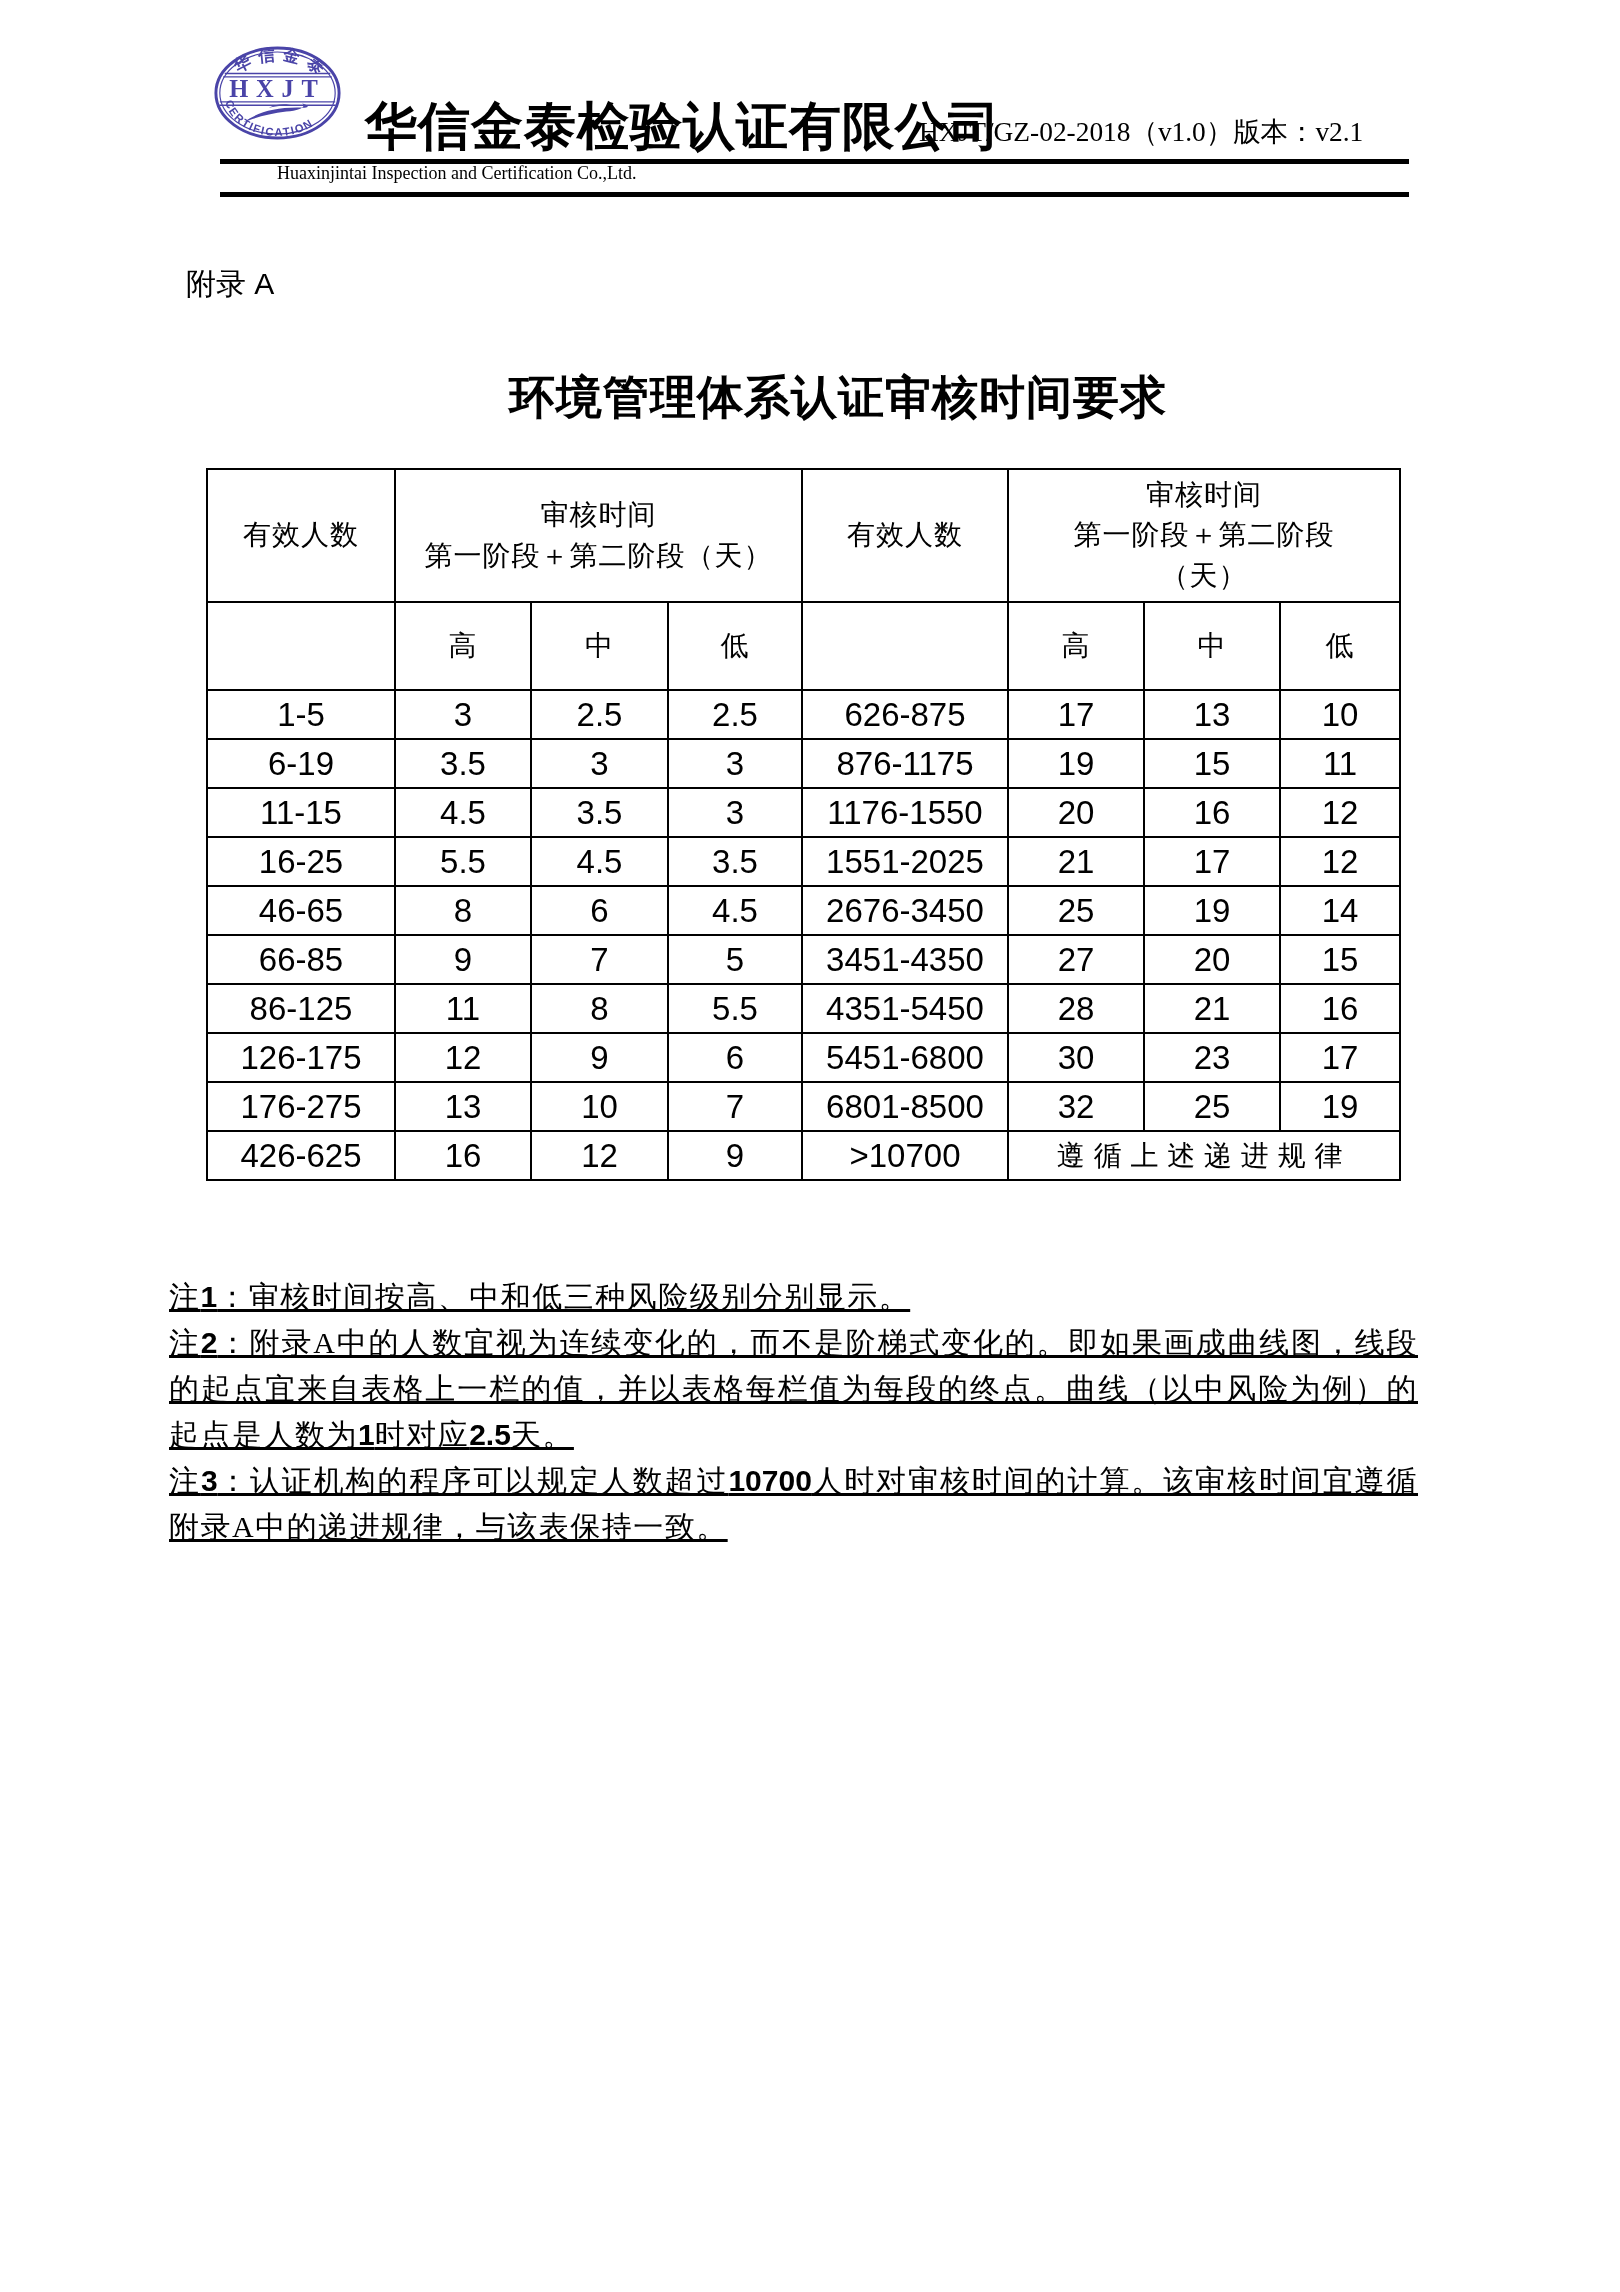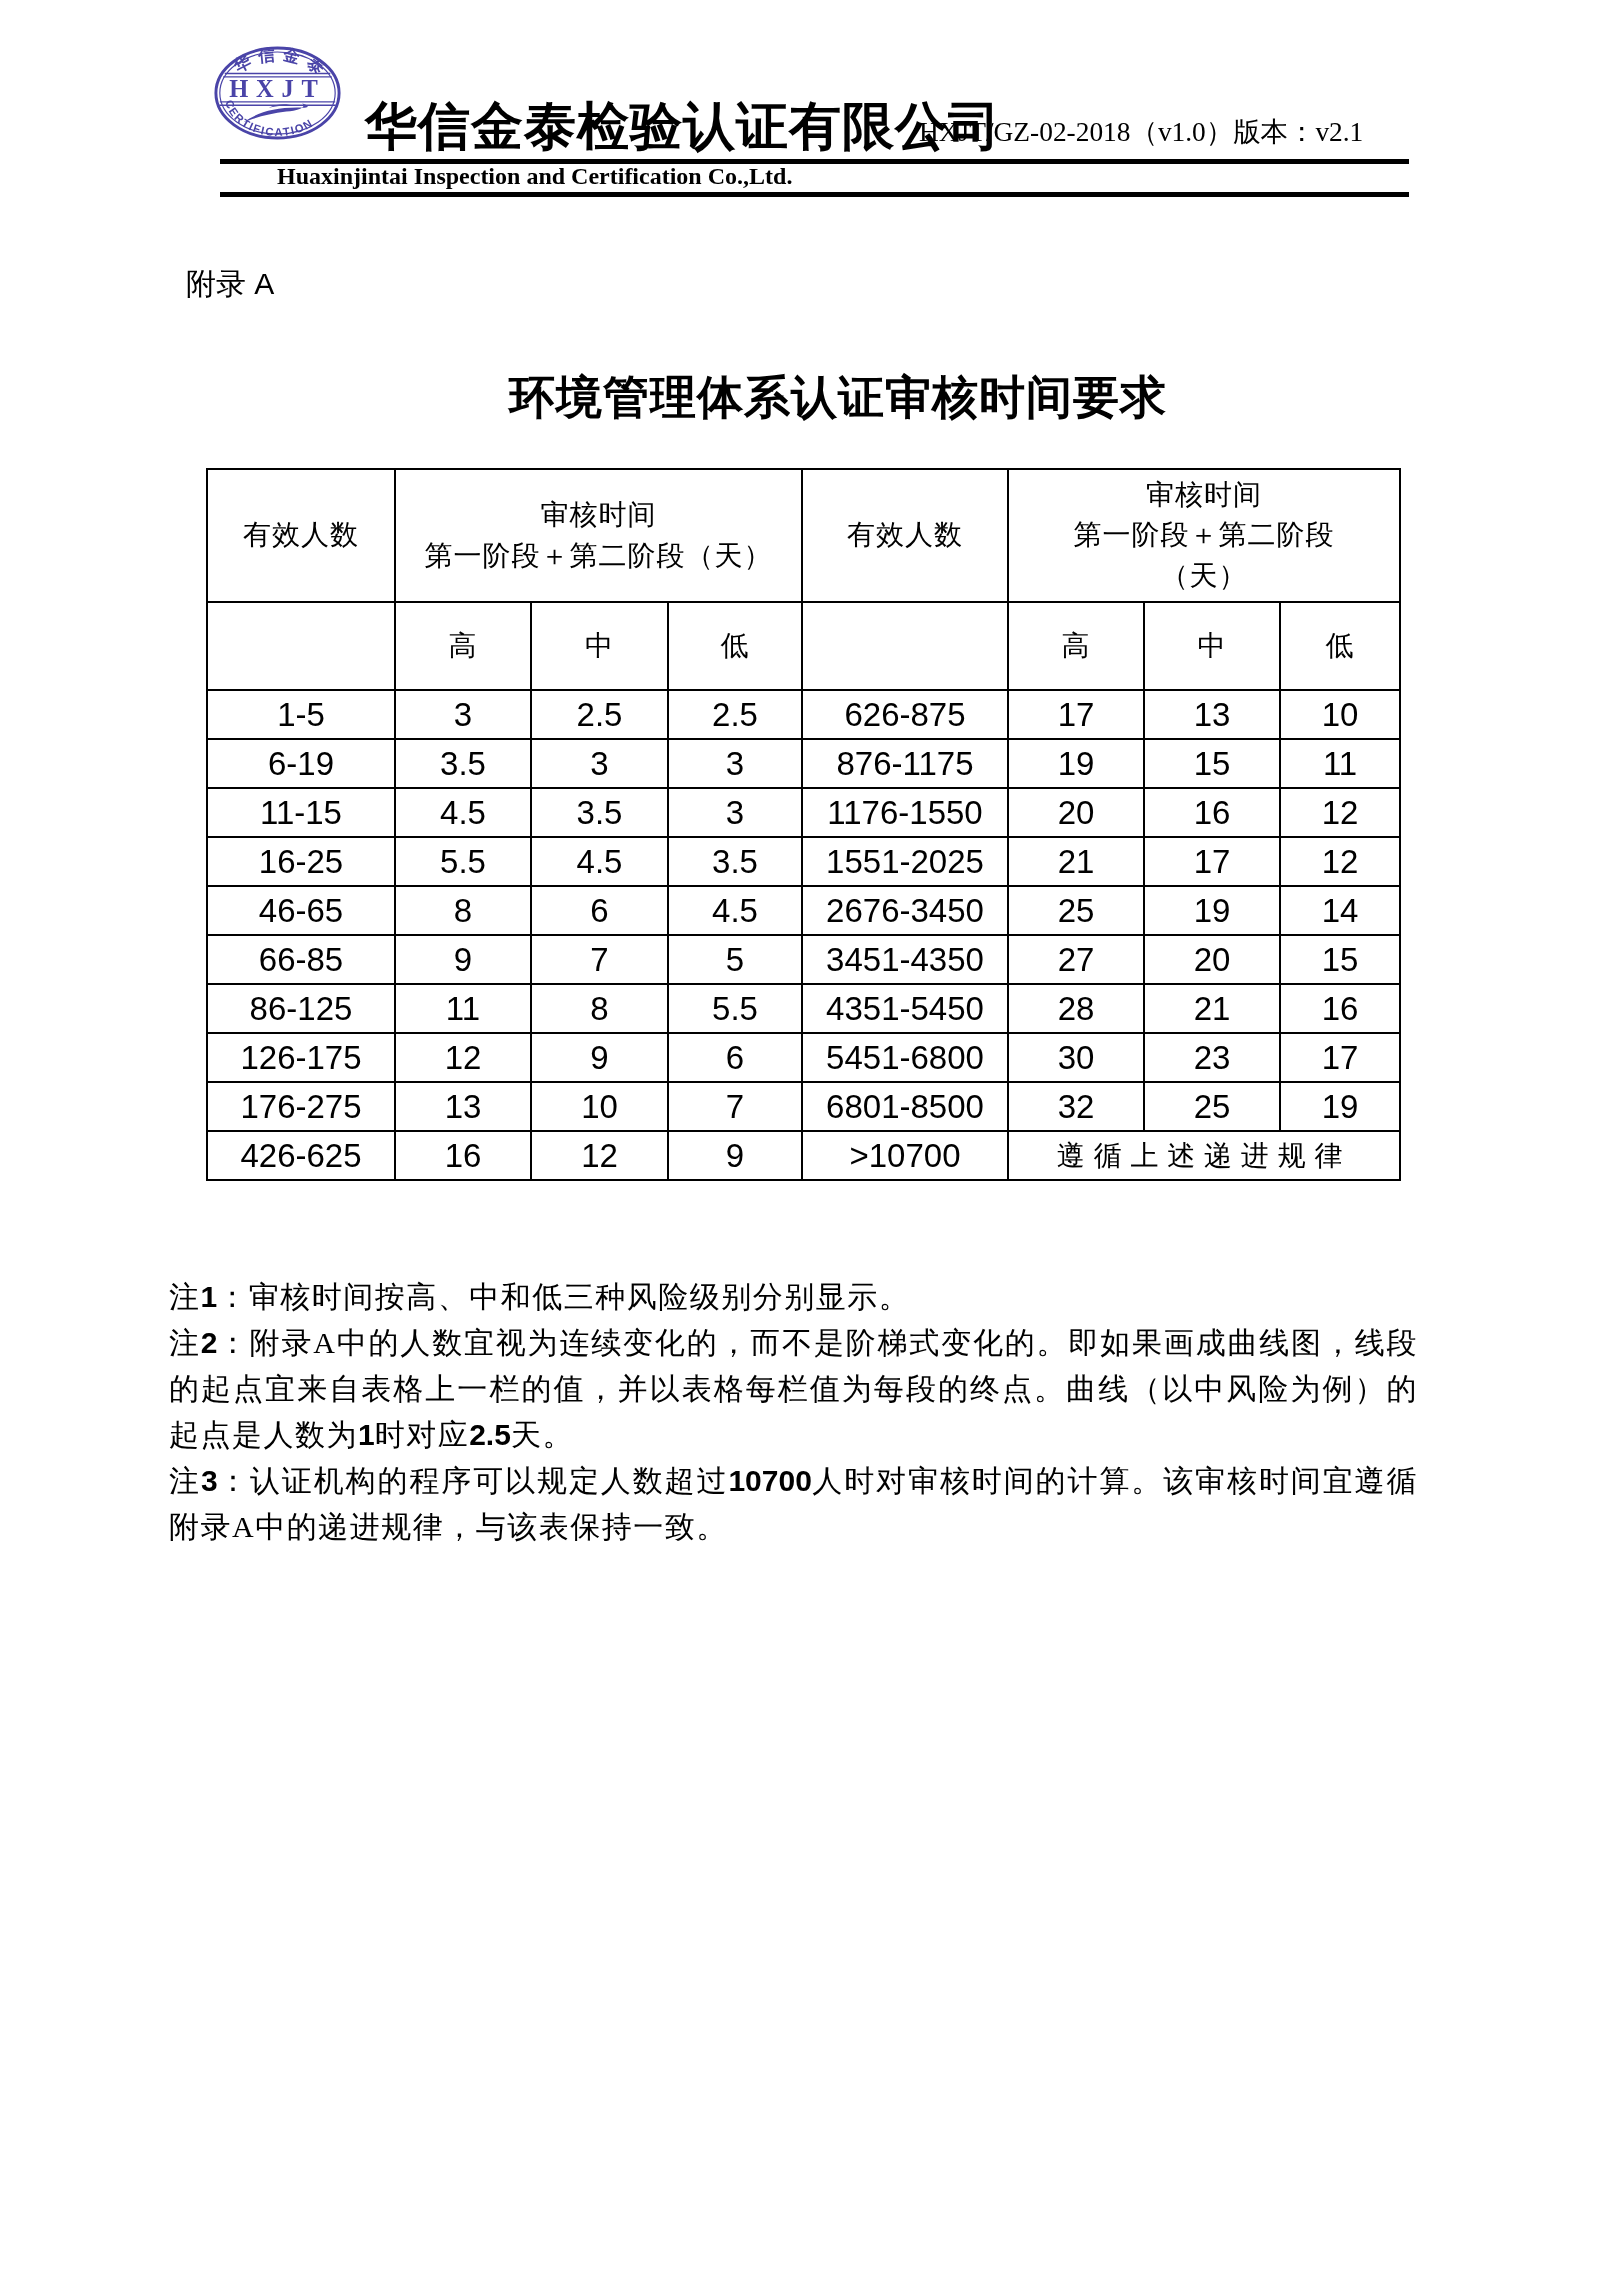--- a/index.html
+++ b/index.html
@@ -17,21 +17,21 @@
     font-family:"Liberation Serif", serif;
   }
   .doc-number{
     position:absolute;left:919px;top:114px;font-size:27.4px;white-space:nowrap;
     font-family:"Liberation Serif", serif;
   }
   .rule{position:absolute;left:220px;width:1189px;height:4.9px;background:#000;}
   .rule-1{top:159px;}
   .rule-2{top:192px;}
   .company-en{
-    position:absolute;left:277px;top:163px;font-size:24px;font-weight:bold;
+    position:absolute;left:277px;top:163px;font-size:18px;font-weight:normal;
     white-space:nowrap;font-family:"Liberation Serif", serif;
   }
 
   
   .appendix-label{
     position:absolute;left:186px;top:264px;font-size:30px;
     font-family:"Liberation Sans", sans-serif;
   }
   .doc-title{
     position:absolute;left:0;top:367px;width:1620px;text-align:center;
@@ -54,21 +54,21 @@
   .cn-cell{font-size:28px;letter-spacing:1px;font-family:"Liberation Serif", serif;line-height:1.45;}
   .num-cell{font-size:33px;font-family:"Liberation Sans", sans-serif;}
   .merged-note{font-size:28px;letter-spacing:8.8px;font-family:"Liberation Serif", serif;}
 
   
   .notes{
     position:absolute;left:169px;top:1274px;width:1249px;
     font-size:30px;line-height:46px;letter-spacing:1.5px;text-align:justify;
     font-family:"Liberation Serif", serif;
   }
-  .notes p{margin:0;}
+  .notes p{margin:0;text-decoration:underline;}
   .nnum{font-family:"Liberation Sans", sans-serif;font-weight:bold;letter-spacing:0;}
 </style>
 </head>
 <body>
 
 <div class="page">
 
   <svg class="logo" viewBox="0 0 134 100">
     <defs>
       <path id="arcTop" d="M 16,46 A 52,38 0 0 1 118,46"></path>

